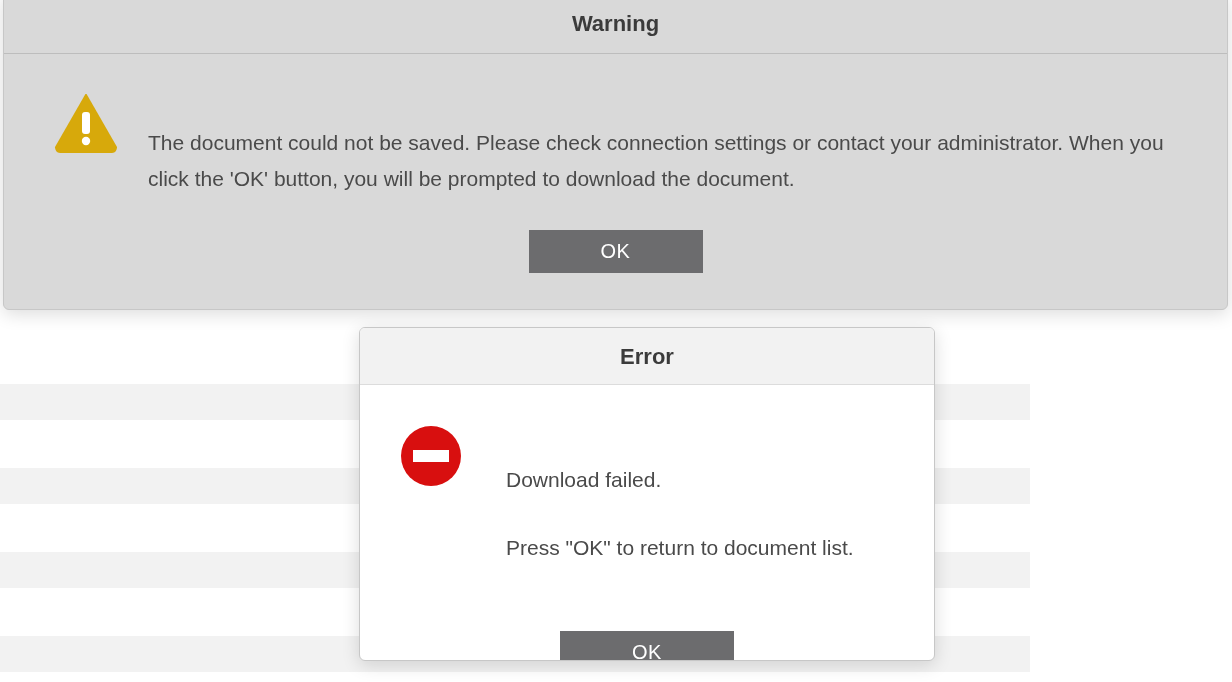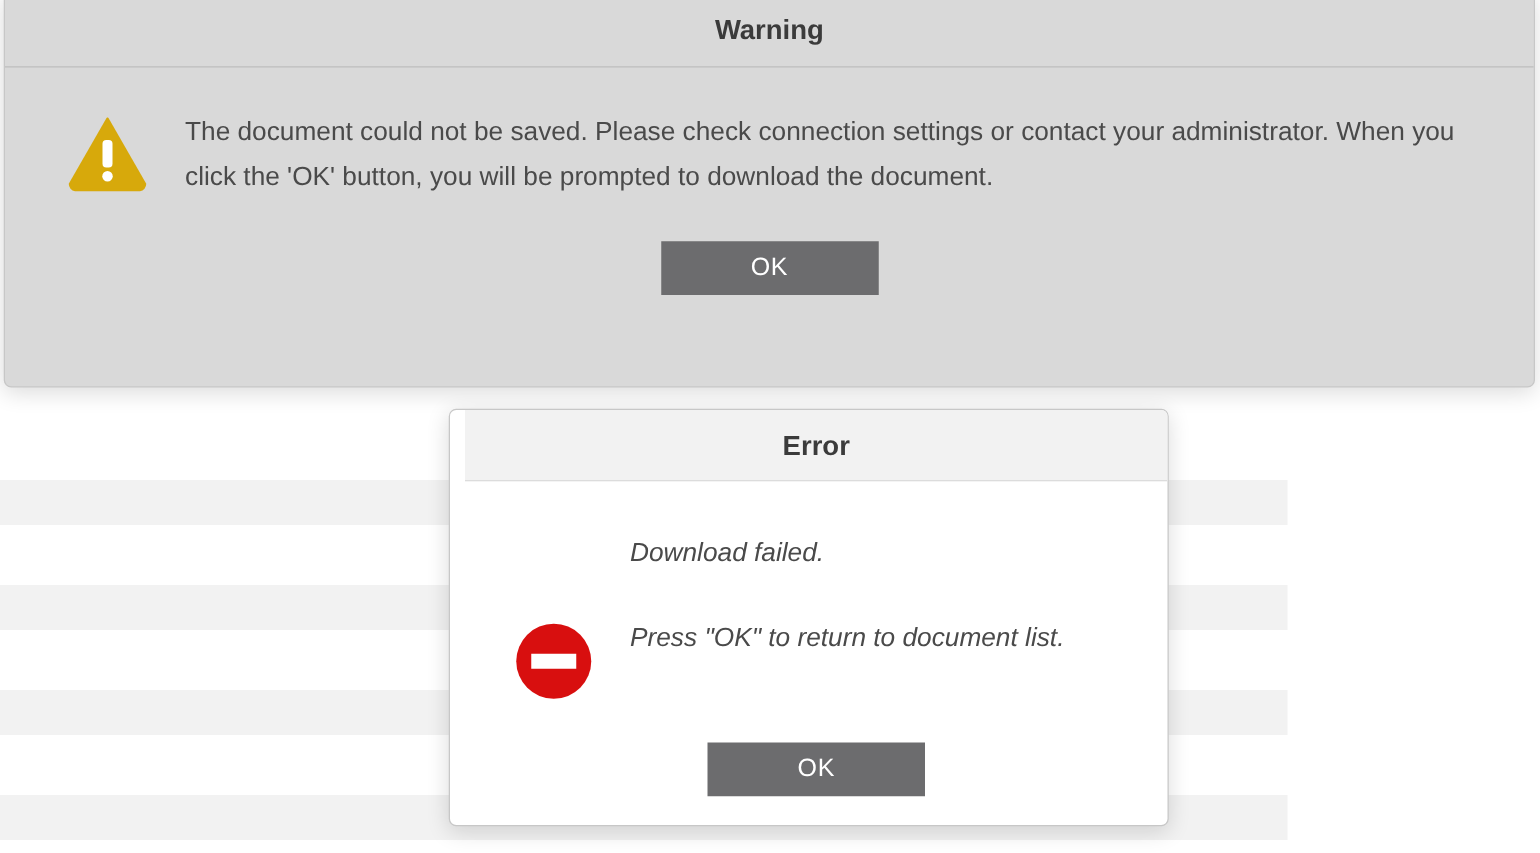--- a/index.html
+++ b/index.html
@@ -65,20 +65,21 @@
       display: flex;
       align-items: flex-start;
       padding: 34px 48px 10px 48px;
       gap: 28px;
     }
 
     .dialog-msg {
       font-size: 21px;
       color: #4a4a4a;
       line-height: 1.7;
+      margin-top: 37px;
     }
 
     .dialog-footer {
       display: flex;
       justify-content: center;
       padding: 24px 0 10px 0;
     }
 
     .btn {
       background: #6c6c6e;
@@ -101,34 +102,32 @@
     }
 
     
     .dialog-error {
       top: 327px;
       left: 359px;
       width: 576px;
       height: 334px;
       z-index: 20;
       background: #ffffff;
-      padding-left: 12px;
     }
 
     .dialog-error .dialog-header {
       background: #f2f2f2;
       border-bottom: 1px solid #dcdcdc;
       padding: 16px 0 14px 0;
     }
 
     .dialog-error .dialog-body {
       padding: 40px 40px 10px 40px;
-      gap: 30px;
-      align-items: flex-end;
-      font-style: italic;
+      gap: 44px;
+      align-items: flex-start;
     }
 
     .dialog-error .dialog-msg p {
       margin-bottom: 32px;
     }
 
     .icon-error {
       width: 62px;
       height: 62px;
       flex-shrink: 0;

